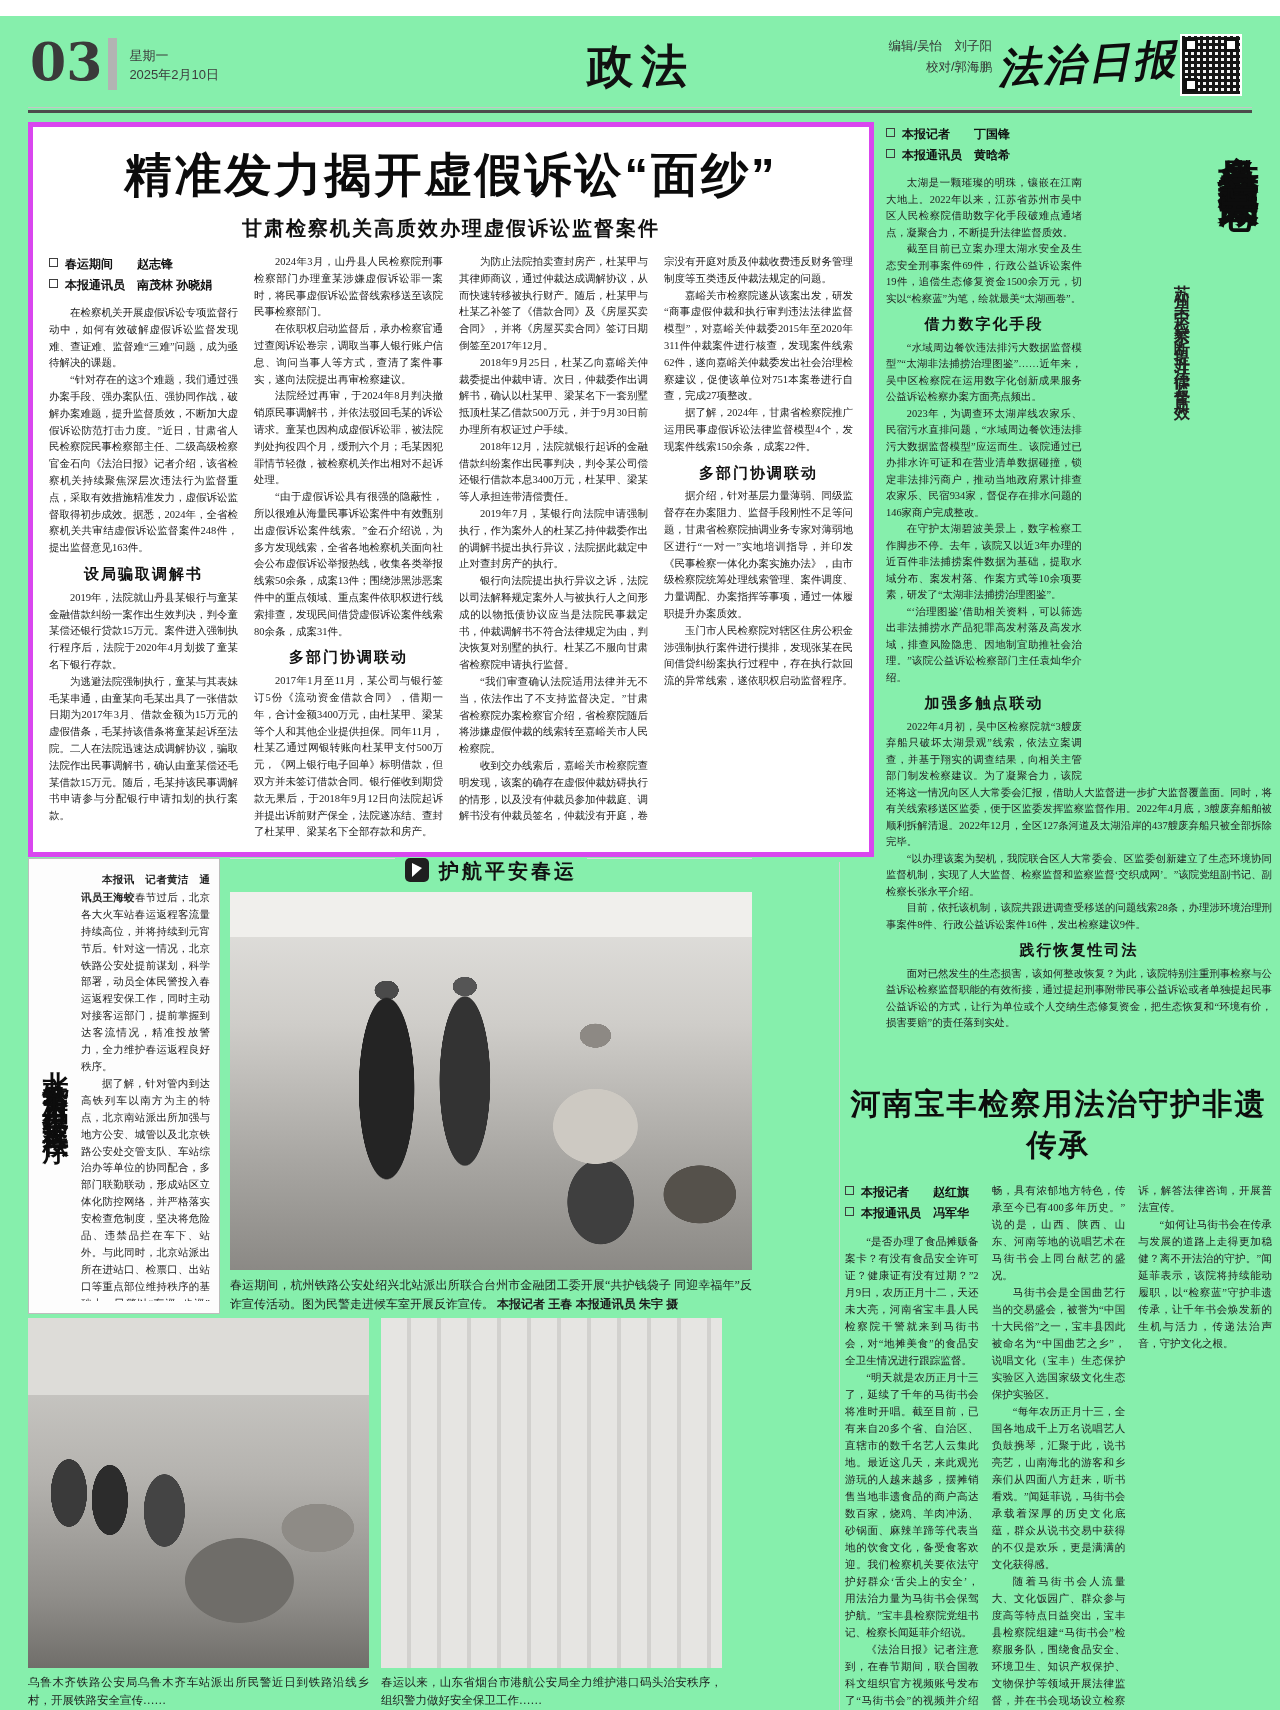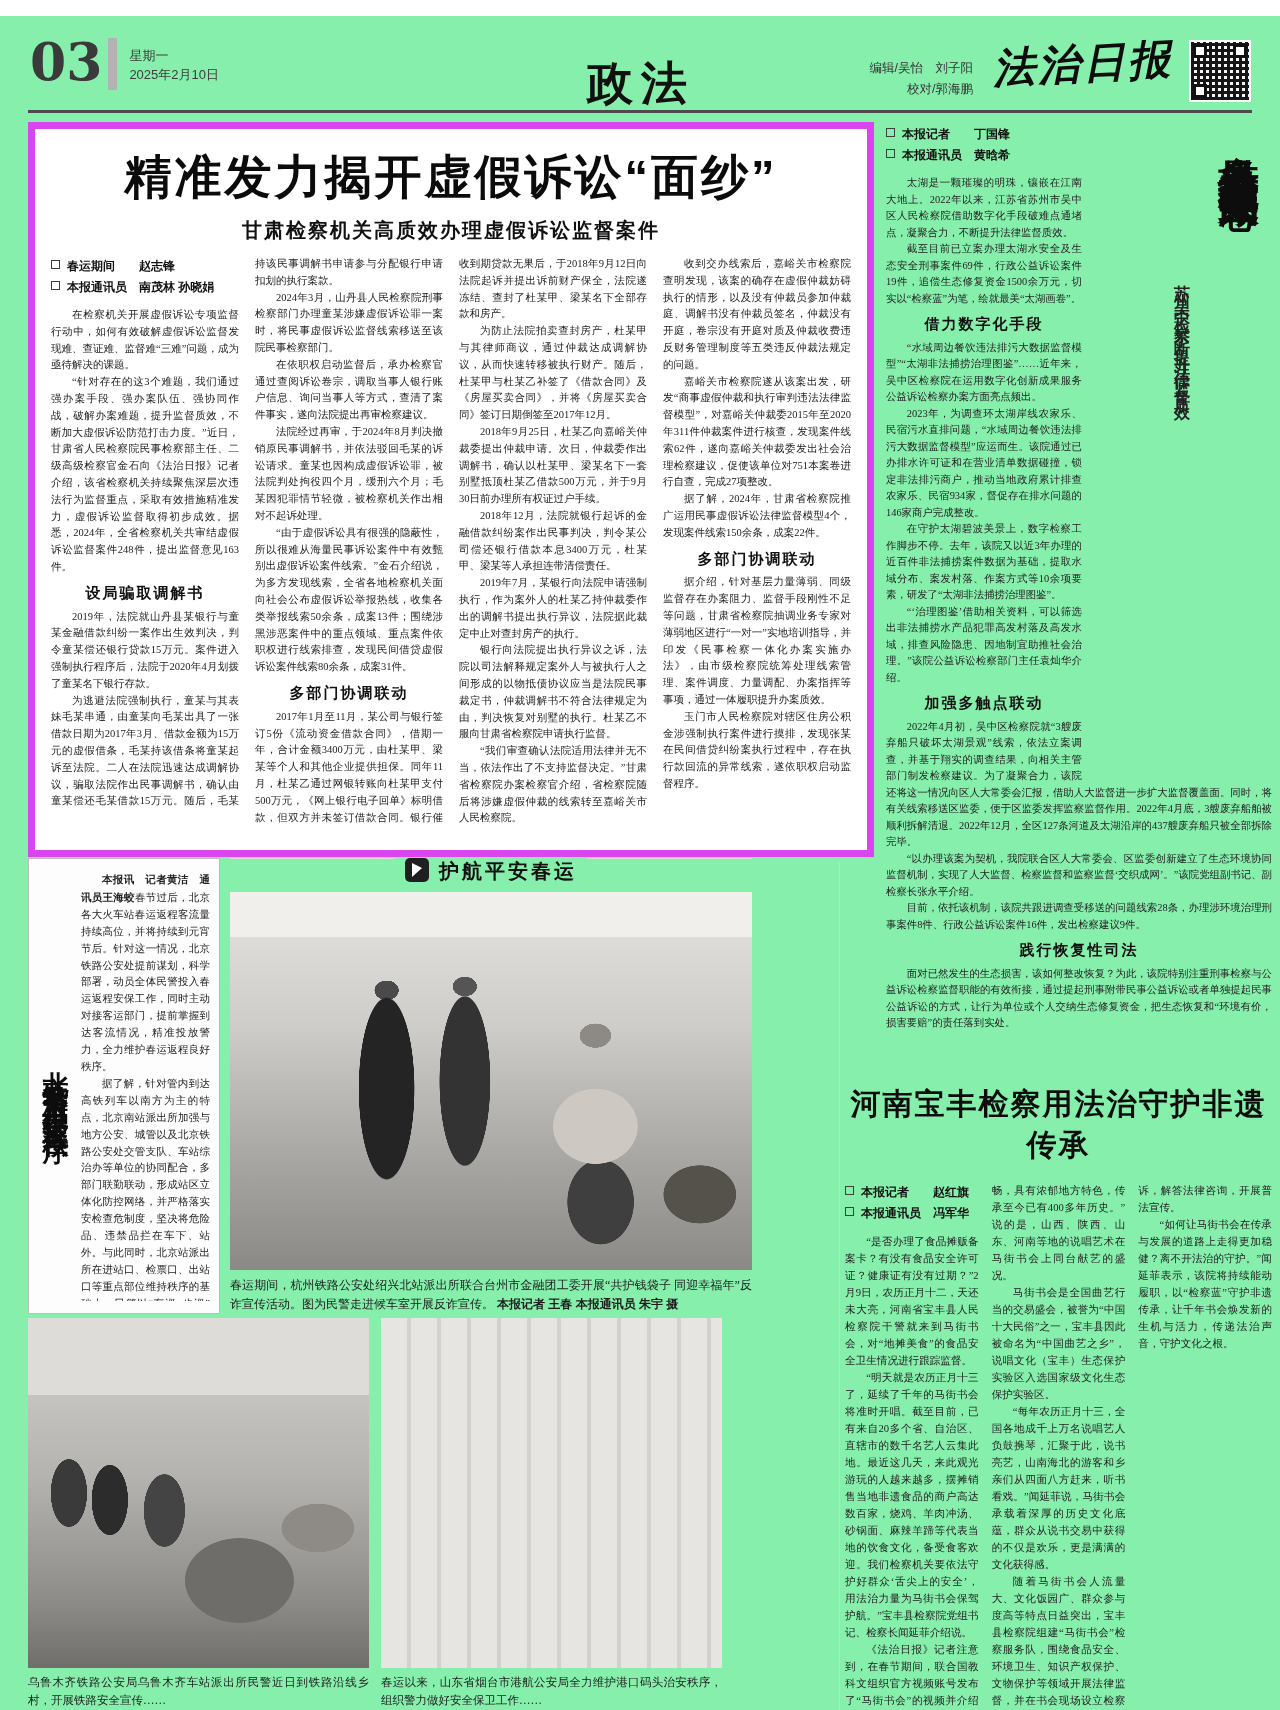--- a/index.html
+++ b/index.html
@@ -8,23 +8,23 @@
     position:relative; width:1280px; height:1710px; margin:16px auto;
     background:#86efac; color:#1c1c1c; overflow:hidden;
     font-family:"Liberation Serif","DejaVu Serif",serif;
   }
   
   .hdr { position:absolute; left:30px; top:14px; right:28px; height:76px; }
   .pageno-wrap { position:absolute; left:0; top:4px; display:flex; align-items:flex-start; }
   .pageno { font-family:"DejaVu Serif",serif; font-weight:800; font-size:52px; line-height:56px; color:#3a3a3a; }
   .pageno-bar { width:9px; height:52px; background:#b3b3b3; margin:4px 12px 0 6px; }
   .datecol { font-family:"Liberation Sans","DejaVu Sans",sans-serif; font-size:13px; color:#3c3c3c; line-height:19px; padding-top:12px; }
-  .section-title { position:absolute; left:50%; top:23px; transform:translateX(-50%);
+  .section-title { position:absolute; left:50%; top:6px; transform:translateX(-50%);
     font-size:46px; font-weight:900; letter-spacing:8px; color:#111; font-family:"Liberation Serif",serif; }
-  .hdr-right { position:absolute; right:3px; top:6px; display:flex; align-items:flex-end; gap:14px; }
+  .hdr-right { position:absolute; right:12px; top:6px; display:flex; align-items:flex-start; }
   .editors { font-family:"Liberation Sans","DejaVu Sans",sans-serif; font-size:12.5px; color:#333; line-height:21px; text-align:right; }
   .paper-logo { font-family:"Liberation Serif",serif; font-weight:900; font-style:italic; font-size:42px;
     letter-spacing:3px; color:#0d0d0d; transform:rotate(-3deg); padding:0 4px 8px 6px; }
   .qr { position:relative; width:58px; height:58px; background:
       repeating-linear-gradient(0deg,#161616 0 3px,transparent 3px 6px),
       repeating-linear-gradient(90deg,#161616 0 3px,#f4f4f4 3px 6px); outline:2px solid #fff; }
   .qr i { position:absolute; width:14px; height:14px; border:3px solid #111; background:#fff; }
   .qr i:nth-child(1){left:2px;top:2px} .qr i:nth-child(2){right:2px;top:2px} .qr i:nth-child(3){left:2px;bottom:2px}
   .head-rule-a { position:absolute; left:28px; right:28px; top:91px; border-top:1px solid #c6c6c6; }
   .head-rule-b { position:absolute; left:28px; right:28px; top:94px; height:3px; background:#4c4c4c; }
@@ -32,21 +32,21 @@
   
   .body-p { text-indent:2em; margin:0; }
   .sub-head { font-family:"Liberation Sans","DejaVu Sans",sans-serif; font-weight:700; text-align:center;
     font-size:15px; letter-spacing:2px; margin:9px 0 7px; color:#111; }
   .bylines { font-family:"Liberation Sans","DejaVu Sans",sans-serif; font-weight:700; font-size:12px;
     line-height:21px; margin-bottom:9px; color:#111; break-inside:avoid; }
   .sq { display:inline-block; width:9px; height:9px; border:1.5px solid #3e3e3e; margin-right:7px; vertical-align:1px; }
 
   
   .lead { position:absolute; left:28px; top:106px; width:846px; height:735px;
-    border:7px solid #d946ef; background:#fff; padding:10px 16px 8px; display:flex; flex-direction:column; }
+    border:5px solid #d946ef; background:#fff; padding:10px 16px 8px; display:flex; flex-direction:column; }
   .lead h1 { font-family:"Liberation Sans","DejaVu Sans",sans-serif; font-weight:900; text-align:center;
     font-size:47px; letter-spacing:3px; line-height:60px; margin:8px 0 4px; color:#0b0b0b; }
   .lead .deck { font-family:"Liberation Sans","DejaVu Sans",sans-serif; font-weight:700; text-align:center;
     font-size:20px; letter-spacing:2px; margin:6px 0 12px; color:#111; }
   .lead-cols { flex:1; column-count:4; column-gap:16px; column-fill:auto; overflow:hidden;
     font-size:10.5px; line-height:16.8px; text-align:justify; color:#222; }
 
   
   .taihu { position:absolute; left:886px; top:108px; width:386px; height:938px;
     font-size:10.4px; line-height:16.5px; text-align:justify; color:#222; overflow:hidden; }

